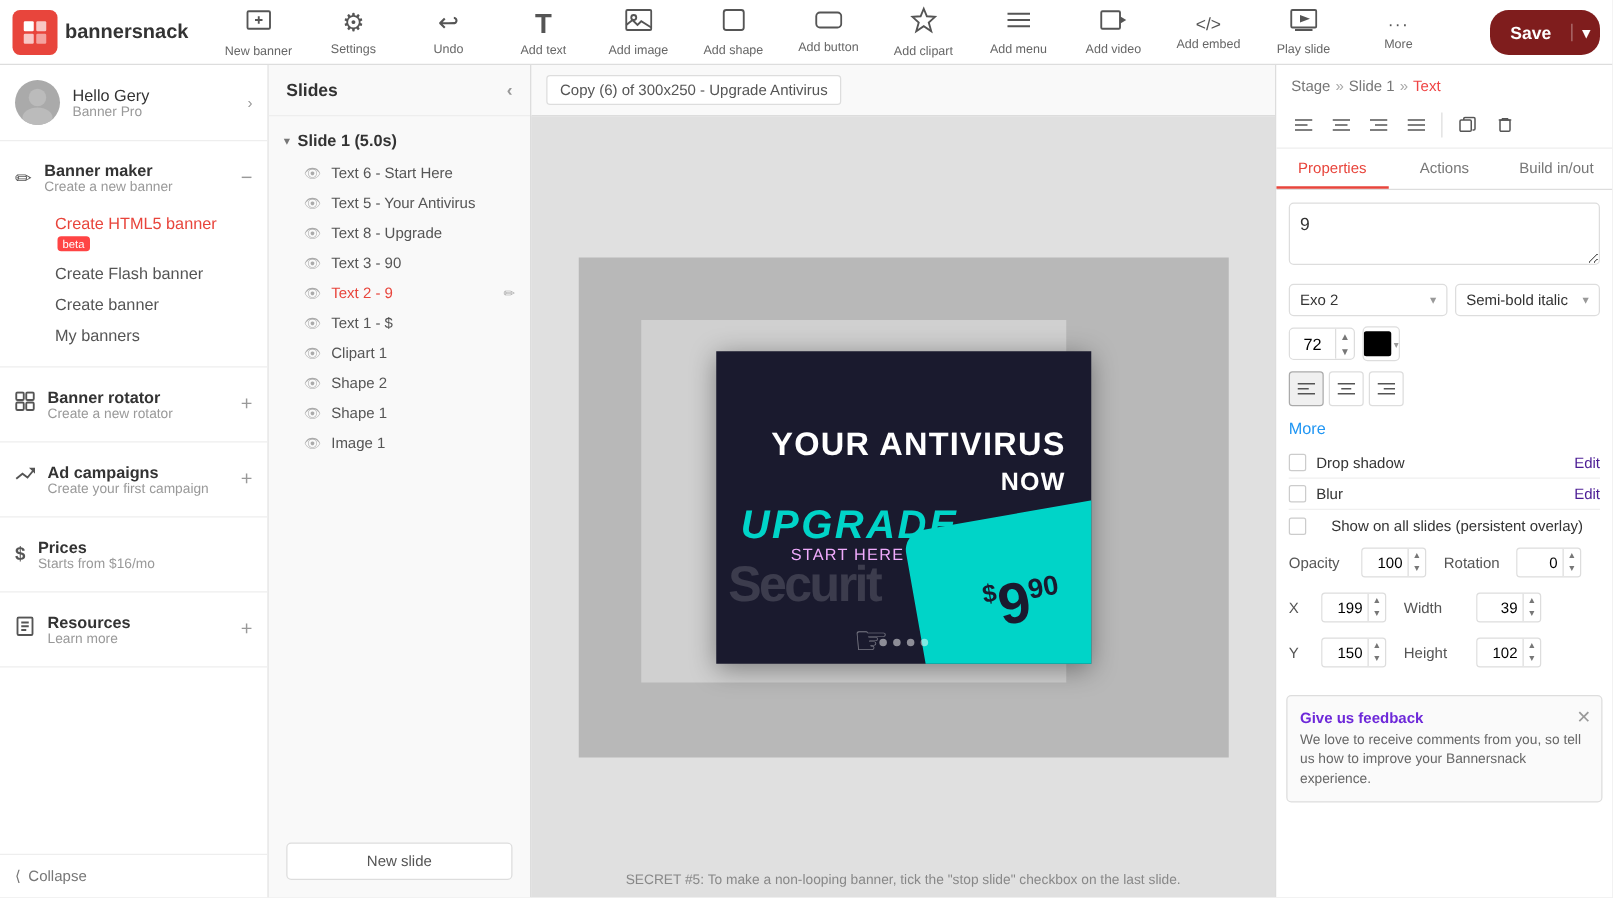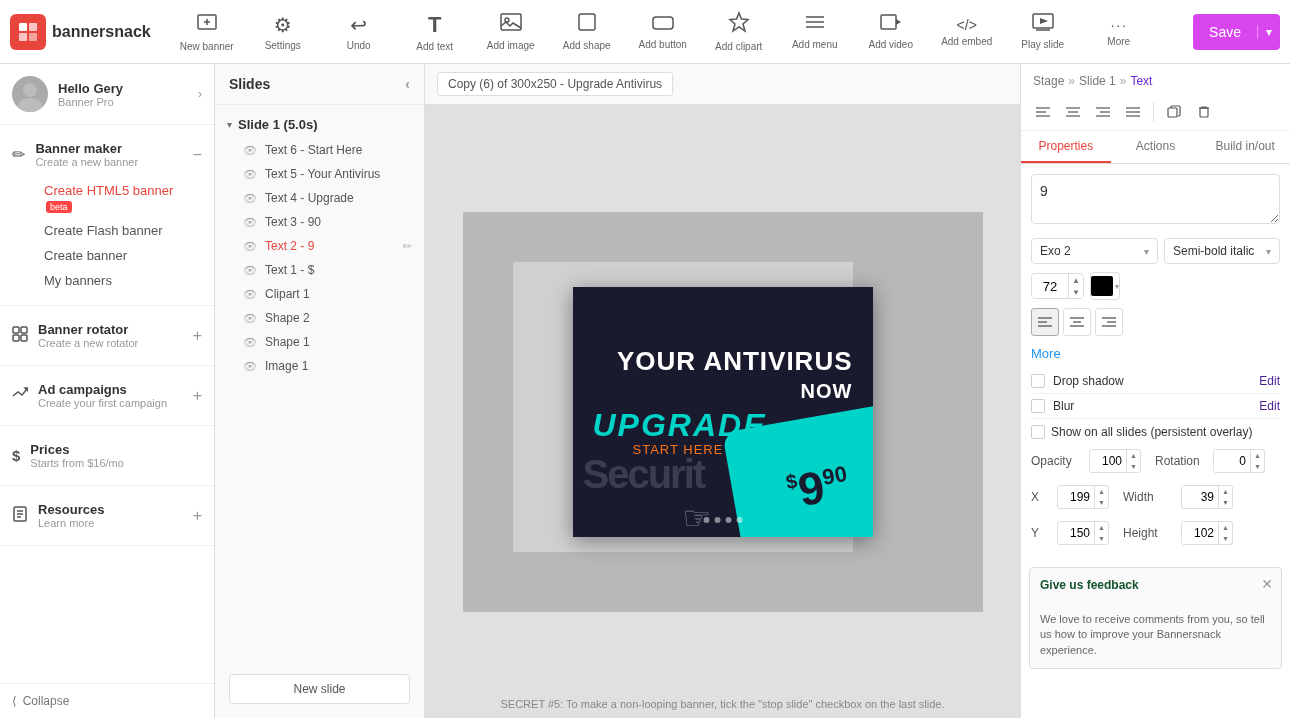--- a/index.html
+++ b/index.html
@@ -1,60 +1,60 @@
 <!DOCTYPE html>
 <html><head>
   <meta charset="utf-8">
   <style>
     * { box-sizing: border-box; margin: 0; padding: 0; font-family: -apple-system, BlinkMacSystemFont, 'Segoe UI', sans-serif; }
     body { width: 1290px; height: 718px; overflow: hidden; background: #f0f0f0; display: flex; flex-direction: column; }
 
     
     .toolbar {
-      display: flex; align-items: center; height: 64px; background: #fff;
+      display: flex; align-items: center; height: 52px; background: #fff;
       border-bottom: 1px solid #ddd; padding: 0 10px; gap: 4px; flex-shrink: 0;
     }
     .toolbar-logo {
       display: flex; align-items: center; gap: 6px; margin-right: 16px; flex-shrink: 0;
     }
     .logo-icon {
       width: 36px; height: 36px; background: #e8453c; border-radius: 6px;
       display: flex; align-items: center; justify-content: center; color: white; font-weight: bold; font-size: 14px;
     }
     .logo-text { color: #333; font-size: 16px; font-weight: 600; }
     .toolbar-item {
       display: flex; flex-direction: column; align-items: center; justify-content: center;
       width: 72px; height: 54px; cursor: pointer; border-radius: 4px; gap: 3px; flex-shrink: 0;
     }
     .toolbar-item .t-icon { font-size: 20px; color: #555; }
     .toolbar-item .t-label { font-size: 10px; color: #666; white-space: nowrap; }
     .toolbar-spacer { flex: 1; }
     .save-btn {
-      display: flex; align-items: center; background: #d946ef; color: white;
-      border: none; border-radius: 4px; height: 36px; cursor: pointer; font-size: 14px; font-weight: 400;
+      display: flex; align-items: center; background: #7f1d1d; color: white;
+      border: none; border-radius: 15px; height: 36px; cursor: pointer; font-size: 14px; font-weight: 700;
     }
     .save-btn-main { padding: 0 16px; }
     .save-btn-arrow { padding: 0 8px; border-left: 1px solid rgba(255,255,255,0.4); font-size: 12px; }
 
     
     .main-area { display: flex; flex: 1; overflow: hidden; }
 
     
     .left-sidebar {
       width: 215px; background: #fff; border-right: 1px solid #ddd;
       display: flex; flex-direction: column; flex-shrink: 0; overflow-y: auto;
     }
     .user-section {
       display: flex; align-items: center; padding: 12px; border-bottom: 1px solid #eee; gap: 10px; cursor: pointer;
     }
     .user-avatar {
       width: 36px; height: 36px; border-radius: 50%; background: #aaa;
       display: flex; align-items: center; justify-content: center; color: white; font-size: 14px; overflow: hidden; flex-shrink: 0;
     }
-    .user-name { font-size: 13px; font-weight: 700; color: #333; }
+    .user-name { font-size: 13px; font-weight: 400; color: #333; }
     .user-plan { font-size: 11px; color: #999; }
     .user-chevron { margin-left: auto; color: #999; font-size: 12px; }
 
     .nav-section { padding: 8px 0; border-bottom: 1px solid #eee; }
     .nav-section-title {
       display: flex; align-items: center; padding: 8px 12px; gap: 10px; cursor: pointer;
     }
     .nav-section-title .ns-icon { font-size: 16px; color: #555; }
     .ns-text { }
     .ns-label { font-size: 13px; font-weight: 600; color: #333; }
@@ -126,21 +126,21 @@
     }
     .banner-text-main {
       position: absolute; top: 60px; left: 20px; right: 20px; text-align: right;
       font-size: 26px; font-weight: 700; color: white; line-height: 1.1; letter-spacing: 1px;
     }
     .banner-text-upgrade {
       position: absolute; top: 120px; left: 20px; font-size: 32px; font-weight: 700;
       color: #00d4c8; font-style: italic; letter-spacing: 2px;
     }
     .banner-text-start {
-      position: absolute; top: 155px; left: 60px; font-size: 13px; color: #f97316; letter-spacing: 1px;
+      position: absolute; top: 155px; left: 60px; font-size: 13px; color: #f0abfc; letter-spacing: 1px;
     }
     .banner-arrow-btn {
       position: absolute; top: 148px; right: 30px; width: 34px; height: 34px; background: #00d4c8;
       border-radius: 50%; display: flex; align-items: center; justify-content: center; color: white; font-size: 16px;
     }
     .banner-security-text {
       position: absolute; bottom: 40px; left: 10px; font-size: 40px; font-weight: 700;
       color: rgba(255,255,255,0.15); letter-spacing: -2px;
     }
     .price-tag {
@@ -166,21 +166,21 @@
 
     
     .right-panel {
       width: 270px; background: #fff; border-left: 1px solid #ddd;
       display: flex; flex-direction: column; flex-shrink: 0; overflow-y: auto;
     }
     .right-breadcrumb {
       padding: 10px 12px 6px; font-size: 12px; color: #555; display: flex; align-items: center; gap: 4px;
     }
     .breadcrumb-link { color: #777; cursor: pointer; }
-    .breadcrumb-link.active { color: #6d28d9; }
+    .breadcrumb-link.active { color: #ef4444; }
     .breadcrumb-sep { color: #aaa; }
 
     .right-toolbar {
       display: flex; align-items: center; padding: 4px 8px; gap: 2px; border-bottom: 1px solid #eee;
     }
     .rt-btn {
       width: 28px; height: 28px; display: flex; align-items: center; justify-content: center;
       border: none; background: none; cursor: pointer; border-radius: 3px; font-size: 13px; color: #555;
     }
     .rt-sep { width: 1px; height: 20px; background: #ddd; margin: 0 4px; }
@@ -235,37 +235,37 @@
 
     .prop-row {
       display: flex; align-items: center; padding: 5px 0; gap: 8px; border-bottom: 1px solid #f0f0f0;
     }
     .prop-checkbox {
       width: 14px; height: 14px; border: 1px solid #ccc; border-radius: 2px; flex-shrink: 0; cursor: pointer;
     }
     .prop-label { font-size: 12px; color: #333; flex: 1; }
     .prop-link { font-size: 12px; color: #4c1d95; cursor: pointer; }
 
-    .persistent-row { display: flex; align-items: center; gap: 6px; padding: 6px 0; }
+    .persistent-row { display: flex; align-items: center; gap: 20px; padding: 6px 0; }
     .persistent-label { font-size: 12px; color: #333; }
 
     .num-row { display: flex; align-items: center; gap: 6px; padding: 4px 0; flex-wrap: wrap; }
     .num-label { font-size: 12px; color: #555; width: 20px; }
     .num-input-wrap {
       display: flex; align-items: center; border: 1px solid #ddd; border-radius: 3px; overflow: hidden;
     }
     .num-input { width: 36px; border: none; padding: 3px 4px; font-size: 12px; text-align: right; outline: none; }
     .num-arrows { display: flex; flex-direction: column; border-left: 1px solid #ddd; }
     .num-arrow { height: 11px; width: 13px; cursor: pointer; display: flex; align-items: center; justify-content: center; font-size: 7px; color: #777; }
     .wide-label { font-size: 12px; color: #555; width: 52px; }
 
     .feedback-box {
       margin: 8px; border: 1px solid #ddd; border-radius: 4px; padding: 10px; background: #fafafa; position: relative;
     }
-    .feedback-title { font-size: 12px; font-weight: 600; color: #14532d; margin-bottom: 20px; }
+    .feedback-title { font-size: 12px; font-weight: 600; color: #6d28d9; margin-bottom: 4px; }
     .feedback-close { position: absolute; top: 8px; right: 8px; cursor: pointer; color: #999; font-size: 14px; }
     .feedback-text { font-size: 11px; color: #666; line-height: 1.4; }
   </style>
 </head>
 <body>
 
 <div class="toolbar">
   <div class="toolbar-logo">
     <div class="logo-icon">
       <svg width="22" height="22" viewBox="0 0 22 22">
@@ -499,21 +499,21 @@
         <div class="slide-item">
           <span class="eye-icon">👁</span>
           <span class="item-label">Text 6 - Start Here</span>
         </div>
         <div class="slide-item">
           <span class="eye-icon">👁</span>
           <span class="item-label">Text 5 - Your Antivirus</span>
         </div>
         <div class="slide-item">
           <span class="eye-icon">👁</span>
-          <span class="item-label">Text 4 - Upgrade</span>
+          <span class="item-label">Text 8 - Upgrade</span>
         </div>
         <div class="slide-item">
           <span class="eye-icon">👁</span>
           <span class="item-label">Text 3 - 90</span>
         </div>
         <div class="slide-item active">
           <span class="eye-icon">👁</span>
           <span class="item-label">Text 2 - 9</span>
           <span class="edit-icon" style="display:block;">✏</span>
         </div>

